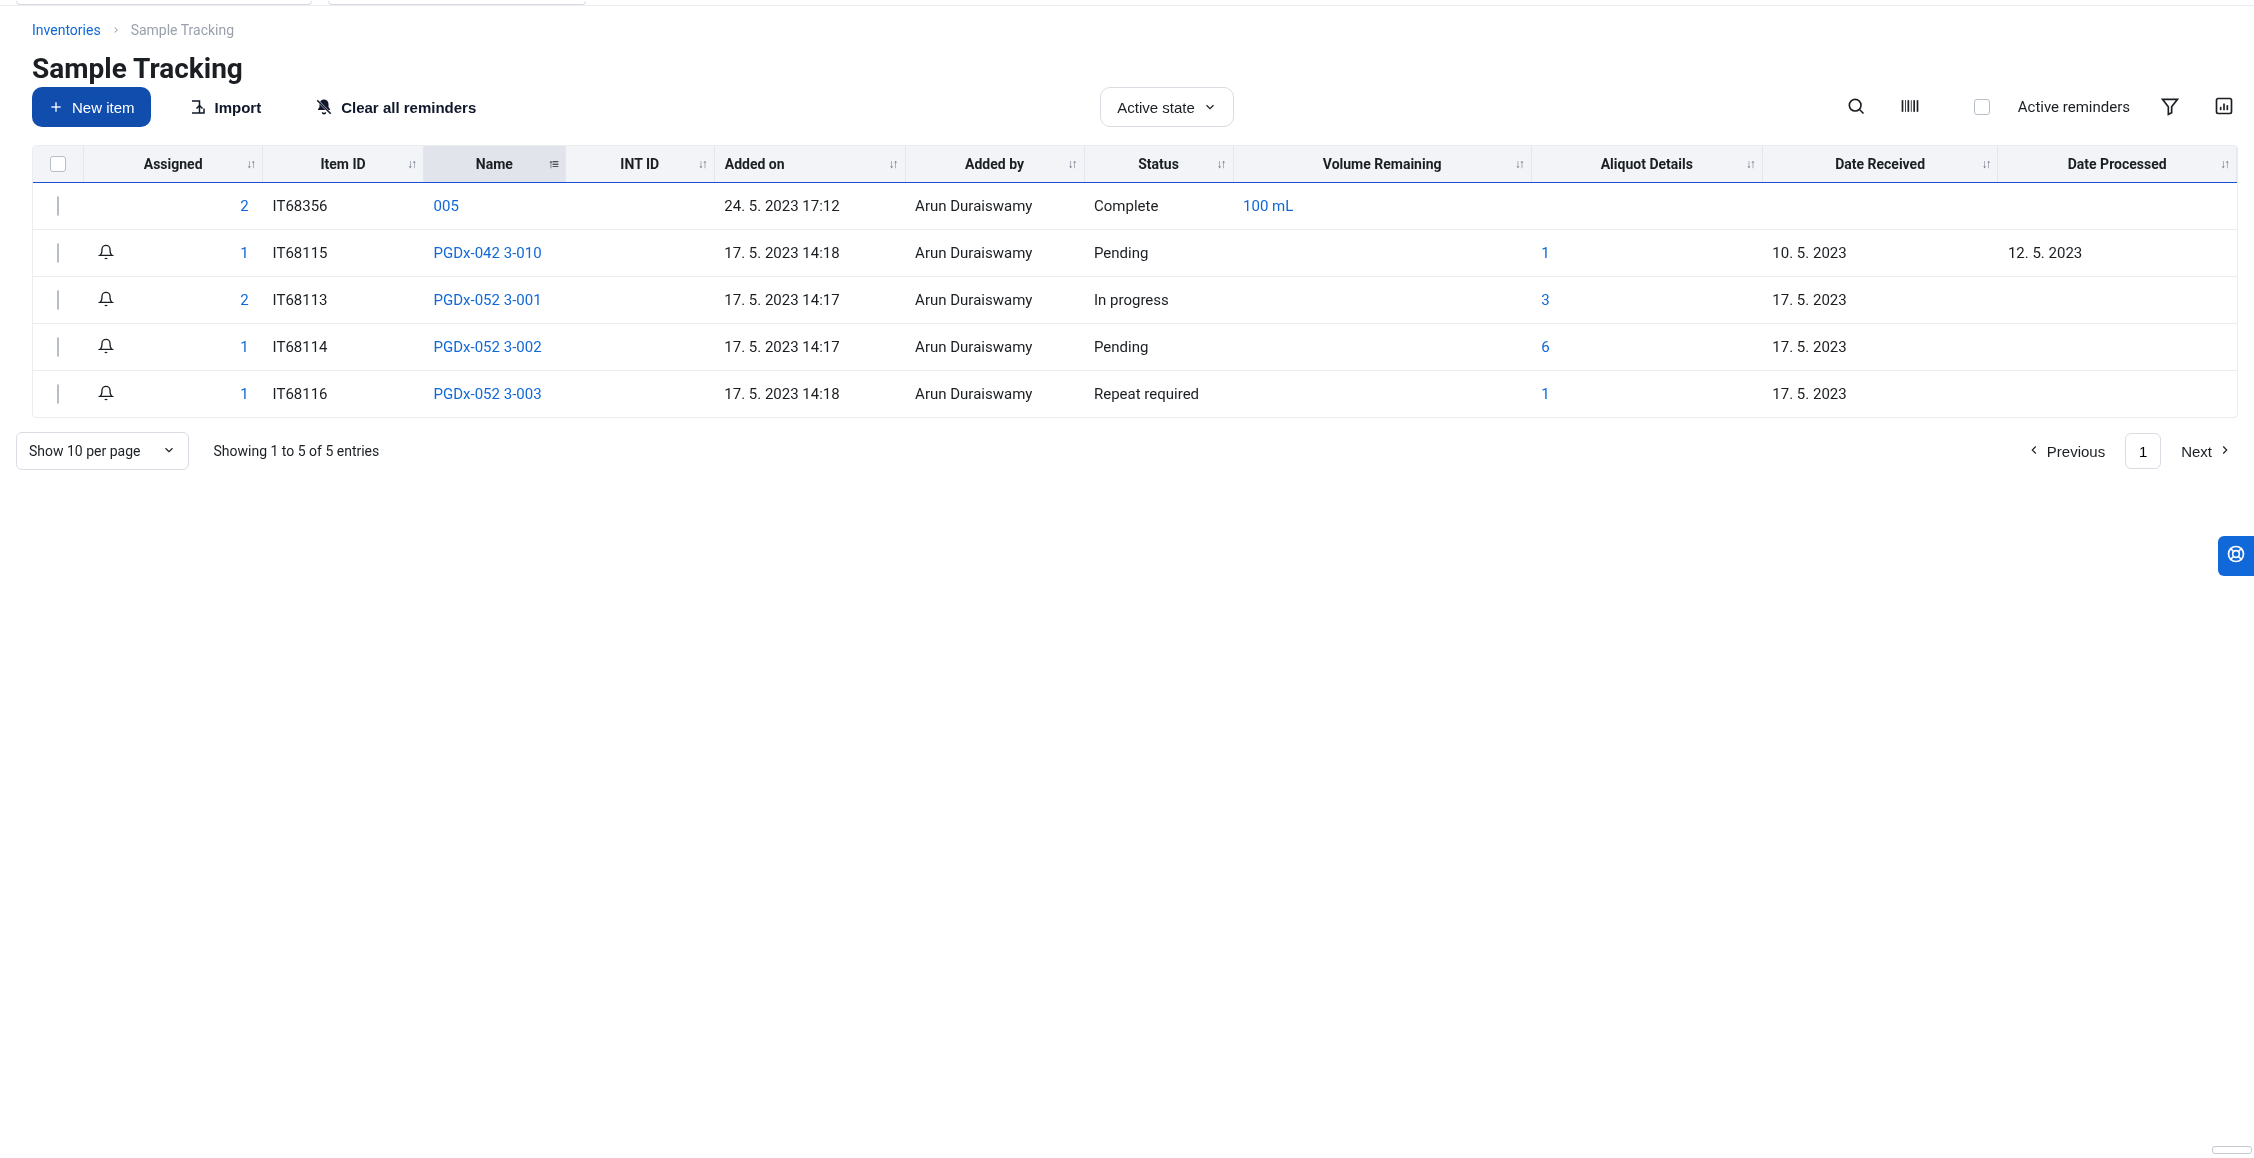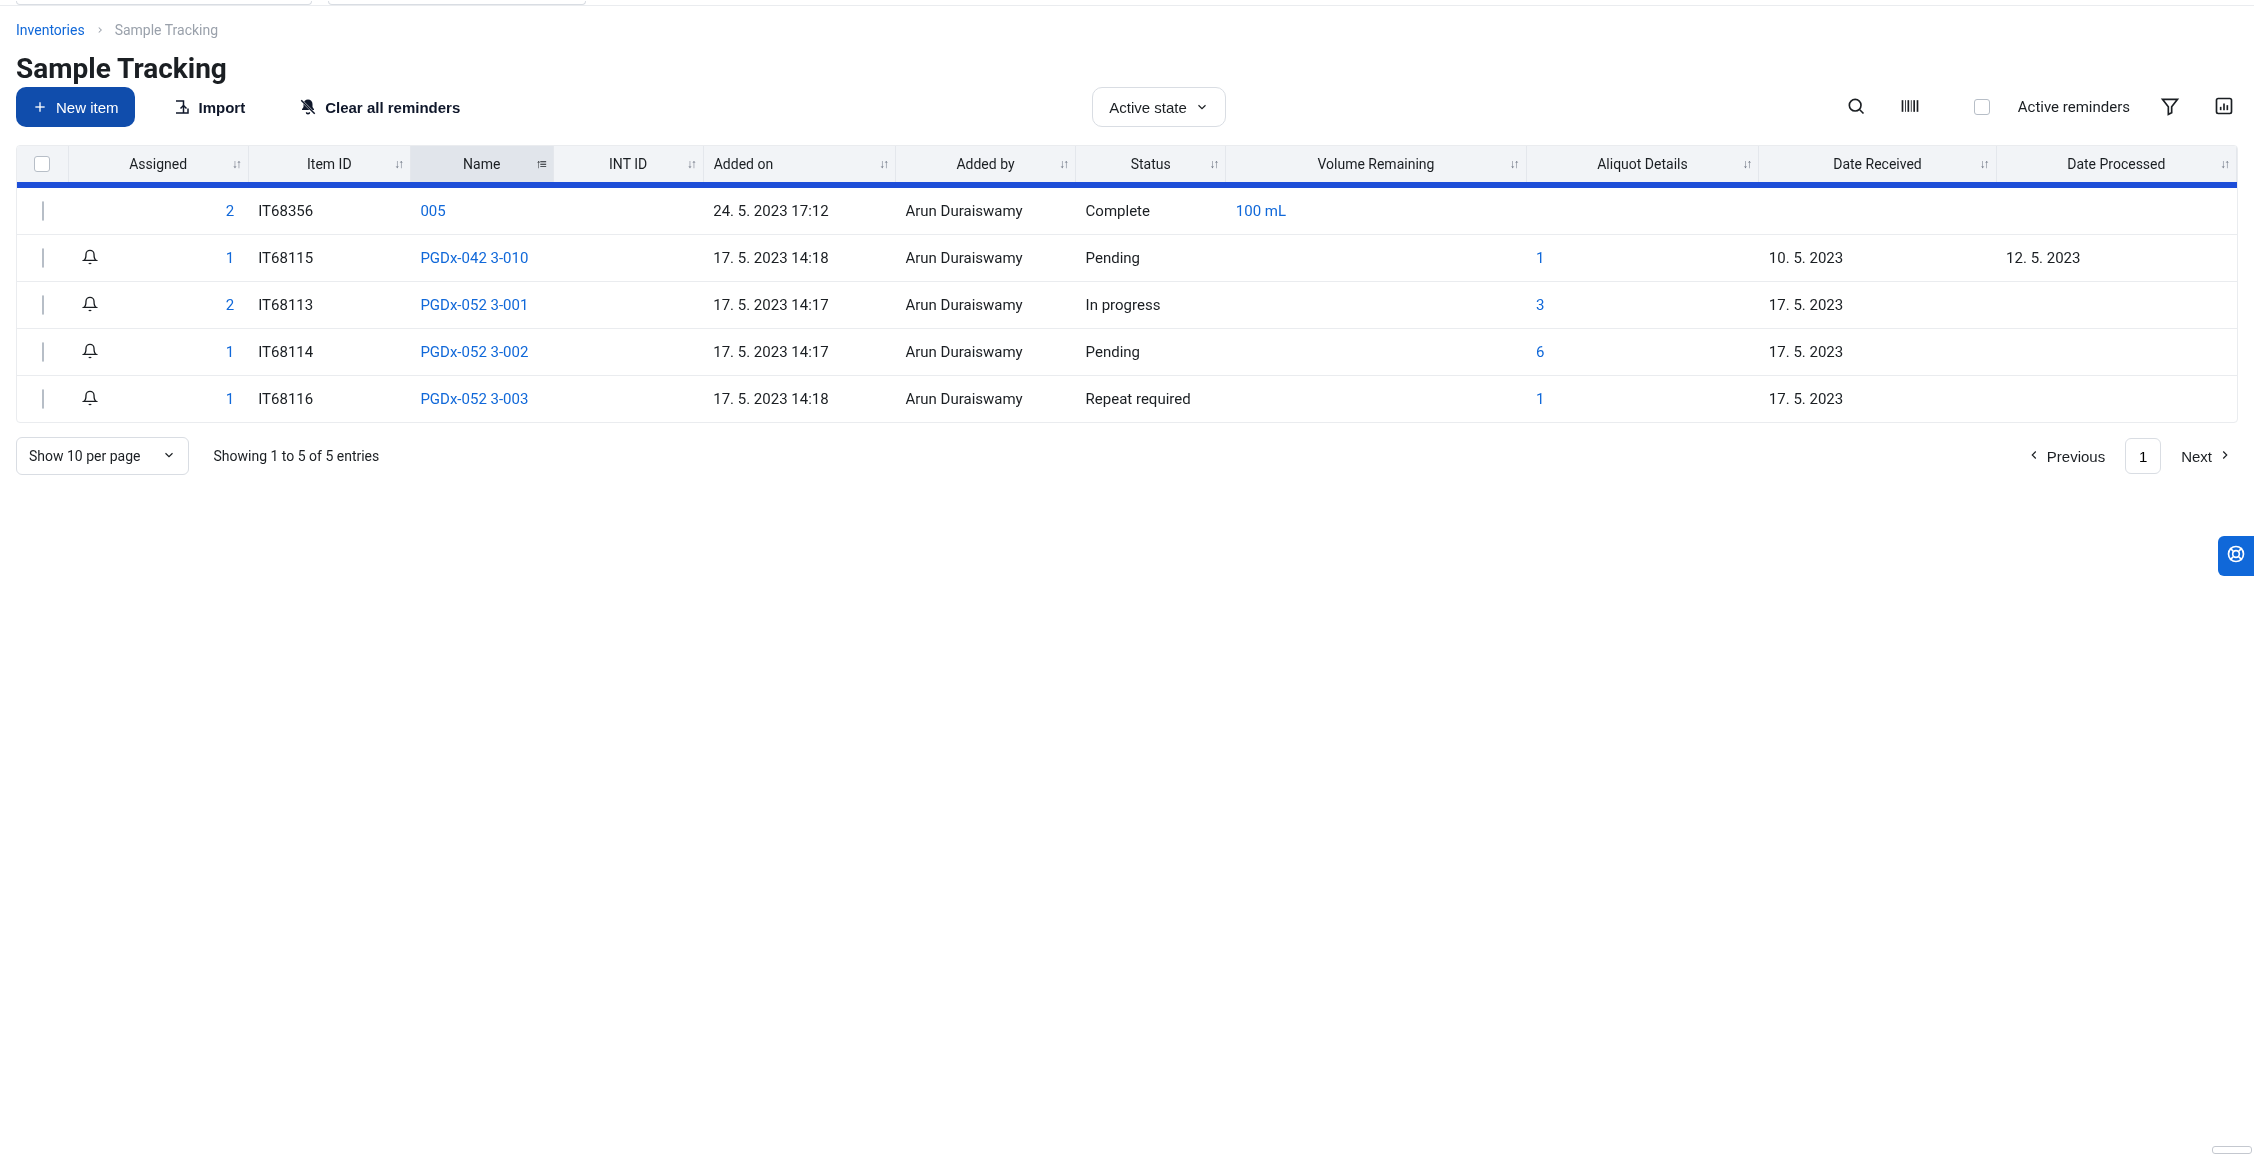--- a/index.html
+++ b/index.html
@@ -20,21 +20,21 @@
     align-items: flex-end;
   }
   .top-filter-box {
     width: 296px;
     height: 4px;
     border: 1px solid #d9dde3;
     border-top: none;
     border-radius: 0 0 4px 4px;
   }
   .page {
-    padding: 16px 16px 0 16px;
+    padding: 16px 16px 0 32px;
   }
   .breadcrumb {
     display: flex;
     align-items: center;
     gap: 10px;
     font-size: 14px;
     margin-bottom: 14px;
   }
   .breadcrumb a { color: #1068d9; text-decoration: none; cursor: pointer; }
   .breadcrumb .sep { color: #9aa1ab; }
@@ -121,26 +121,26 @@
     border-radius: 4px;
     overflow: hidden;
   }
   table {
     width: 100%;
     border-collapse: collapse;
     table-layout: fixed;
   }
   thead th {
     background: #f2f4f7;
-    font-weight: 400;
+    font-weight: 700;
     font-size: 14px;
     text-align: left;
     padding: 10px 10px;
     border-right: 1px solid #e4e7ec;
-    border-bottom: 6px solid #1d4ed8;
+    border-bottom: 1px solid #1d4ed8;
     position: relative;
     white-space: nowrap;
   }
   thead th.sorted { background: #e1e5eb; }
   thead th .sort-ind {
     position: absolute;
     right: 8px;
     top: 50%;
     transform: translateY(-50%);
     color: #6b7280;

